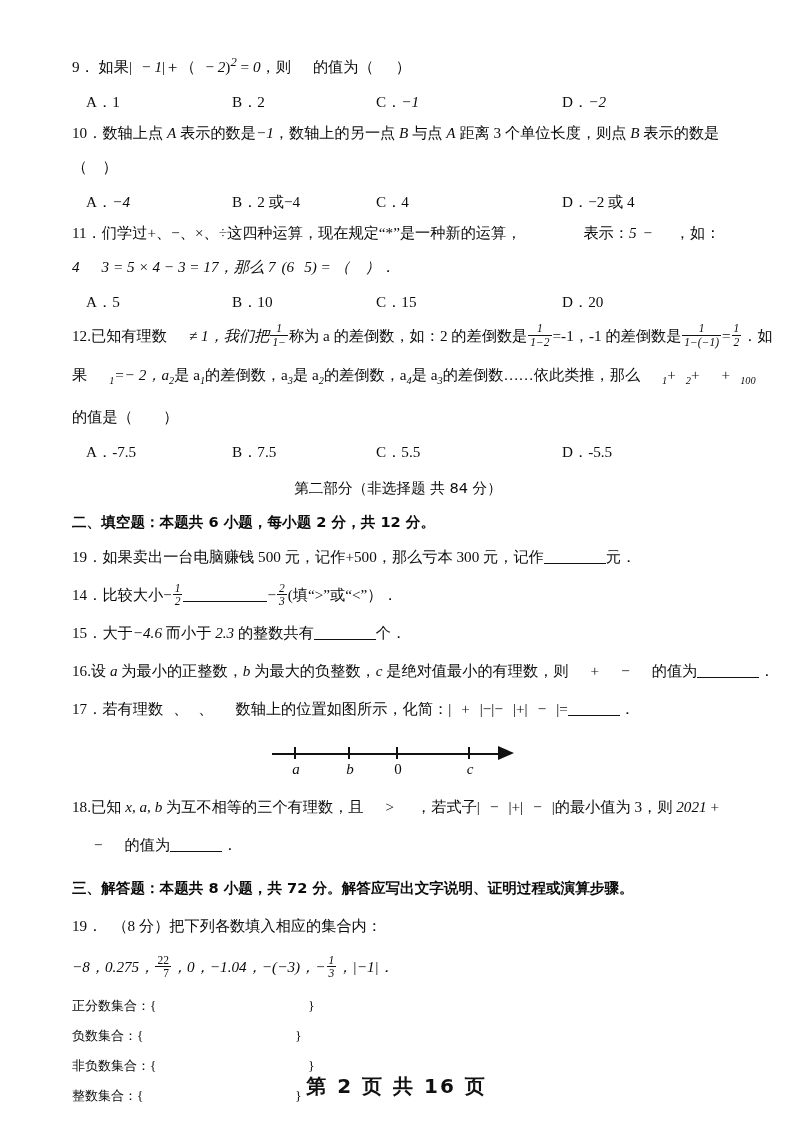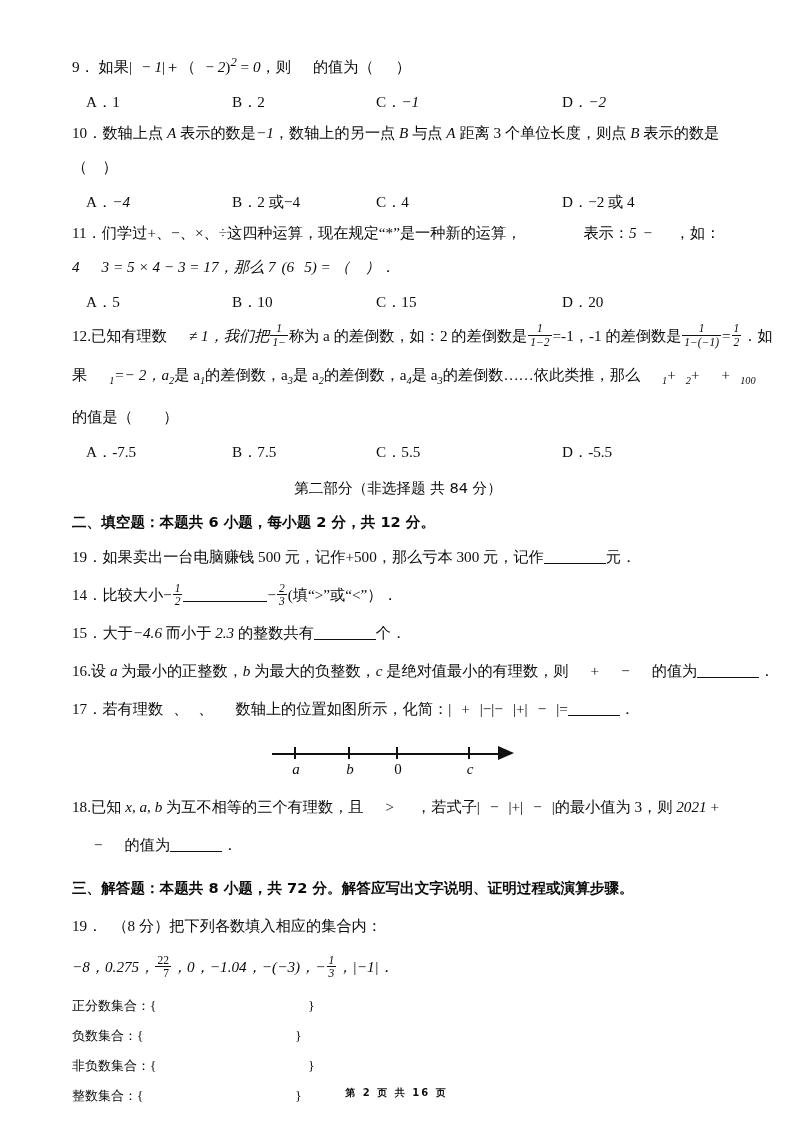--- a/index.html
+++ b/index.html
@@ -152,21 +152,21 @@
     white-space: nowrap;
   }
 
   
   .footer {
     position: absolute;
     left: 0;
     bottom: 22px;
     width: 793px;
     text-align: center;
-    font-size: 10px;
+    font-size: 20px;
     font-family: "DejaVu Sans", "Liberation Sans", sans-serif;
     font-weight: bold;
     letter-spacing: 2px;
     color: #111;
   }
   sub { font-size: 0.68em; font-style: italic; }
   .sp6 { display:inline-block; width:6px; }
 </style>
 </head>
 <body>

